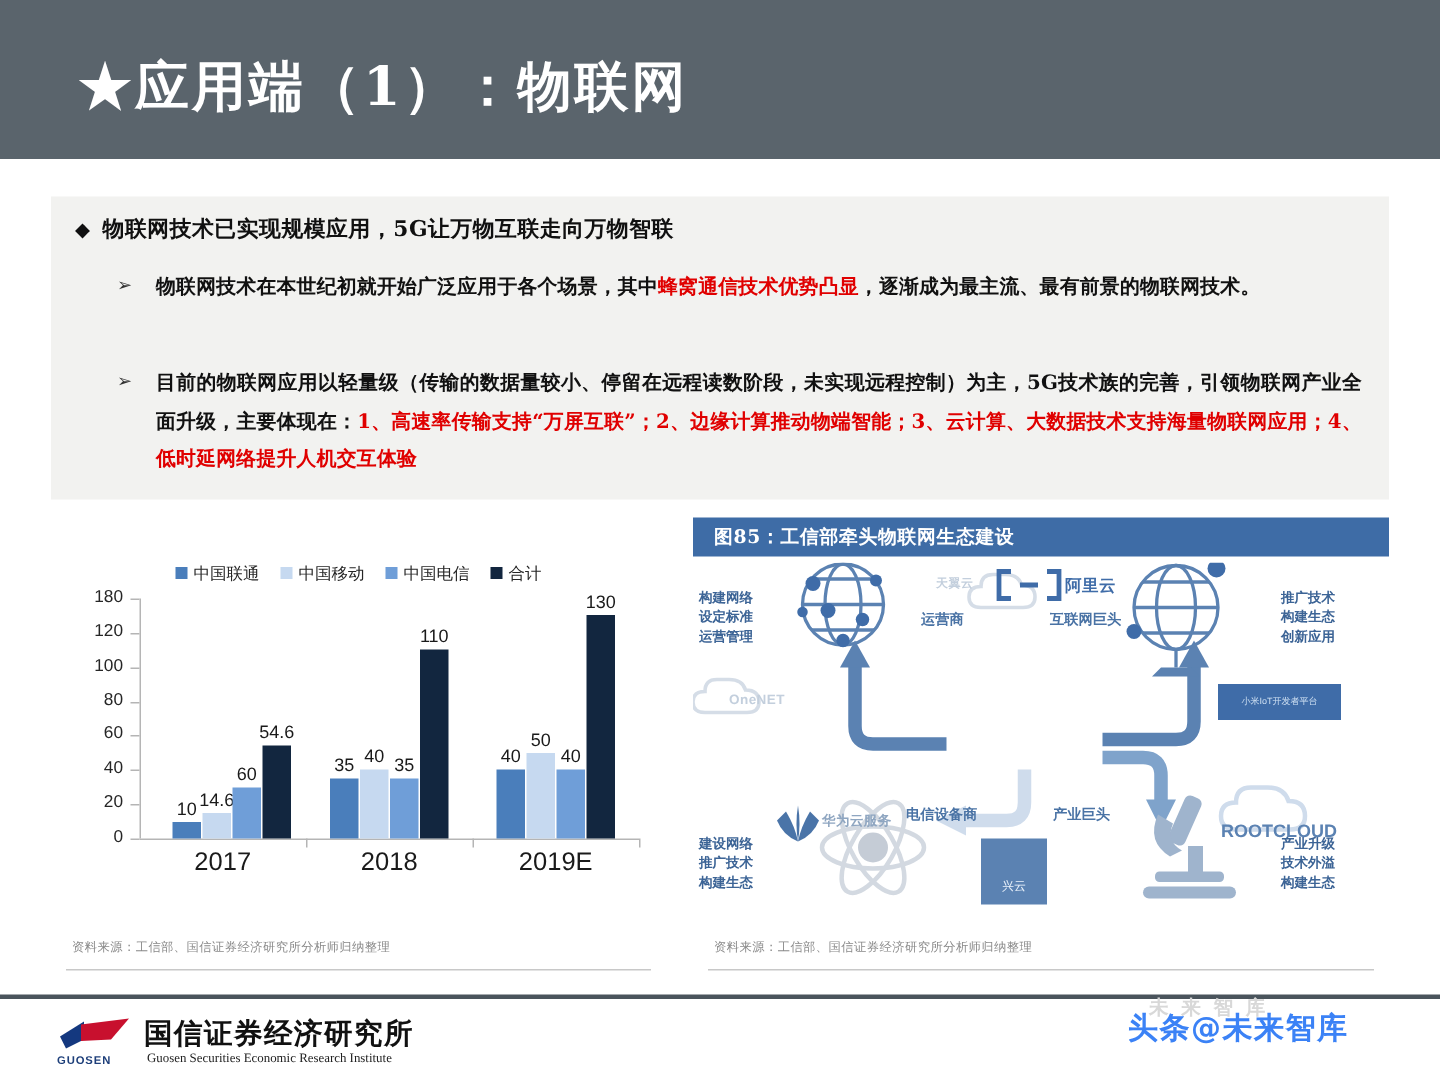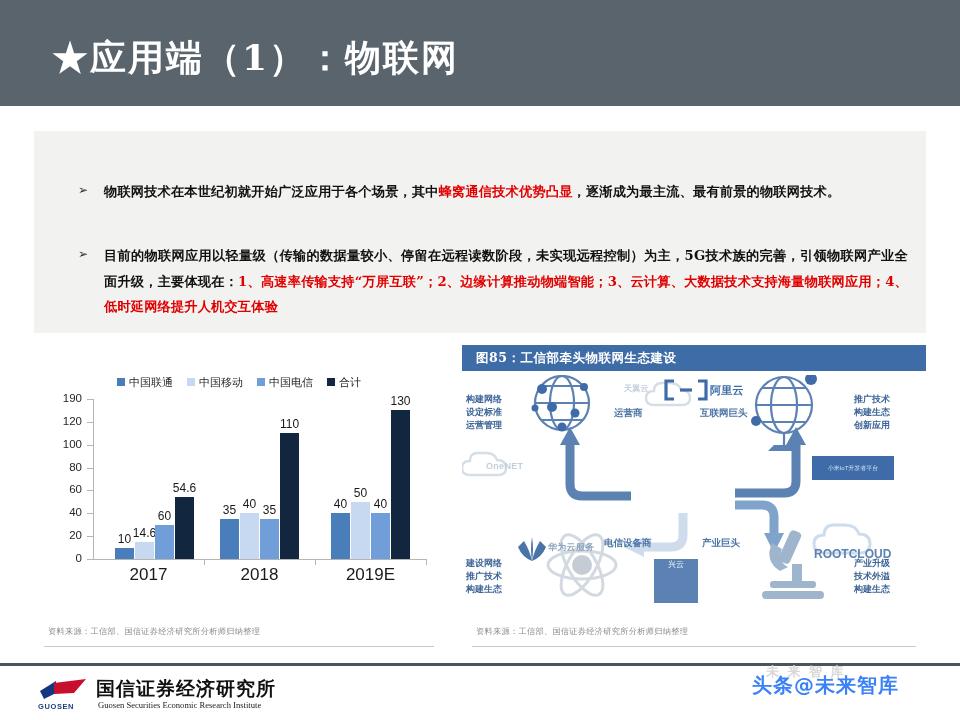--- a/index.html
+++ b/index.html
@@ -152,20 +152,23 @@
 </style>
 </head>
 <body>
 
 <div id="header">
   <div id="slide-title">★应用端（1）：物联网</div>
 </div>
 
 <div id="textbox">
 
+  <div class="lvl1">
+    <span class="dia">◆</span><span>物联网技术已实现规模应用，5G让万物互联走向万物智联</span>
+  </div>
 
   <div class="lvl2" id="p1">
     <span class="arrow">➢</span><span>物联网技术在本世纪初就开始广泛应用于各个场景，其中</span><span class="red">蜂窝通信技术优势凸显</span><span>，逐渐成为最主流、最有前景的物联网技术。</span>
   </div>
 
   <div class="lvl2" id="p2">
     <span class="arrow">➢</span><span>目前的物联网应用以轻量级（传输的数据量较小、停留在远程读数阶段，未实现远程控制）为主，5G技术族的完善，引领物联网产业全面升级，主要体现在：</span><span class="red">1、高速率传输支持“万屏互联”；2、边缘计算推动物端智能；3、云计算、大数据技术支持海量物联网应用；4、低时延网络提升人机交互体验</span>
   </div>
 </div>
 
@@ -184,21 +187,21 @@
       <div class="ylab" style="top: 138.286px;">40</div>
       <div class="ytick" style="top: 115.429px;"></div>
       <div class="ylab" style="top: 115.429px;">60</div>
       <div class="ytick" style="top: 92.5714px;"></div>
       <div class="ylab" style="top: 92.5714px;">80</div>
       <div class="ytick" style="top: 69.7143px;"></div>
       <div class="ylab" style="top: 69.7143px;">100</div>
       <div class="ytick" style="top: 46.8571px;"></div>
       <div class="ylab" style="top: 46.8571px;">120</div>
       <div class="ytick" style="top: 24px;"></div>
-      <div class="ylab" style="top: 24px;">190</div>
+      <div class="ylab" style="top: 24px;">180</div>
       <div class="bar" style="left: 81px; top: 172.571px; width: 19px; height: 11.4286px; background: rgb(74, 126, 187); position: absolute;"></div>
       <div class="blab" style="left: 67.5px; top: 156.571px;">10</div>
       <div class="bar" style="left: 101px; top: 167.314px; width: 19px; height: 16.6857px; background: rgb(198, 217, 240); position: absolute;"></div>
       <div class="blab" style="left: 87.5px; top: 151.314px;">14.6</div>
       <div class="bar" style="left: 121px; top: 149.714px; width: 19px; height: 34.2857px; background: rgb(111, 158, 216); position: absolute;"></div>
       <div class="blab" style="left: 107.5px; top: 133.714px;">60</div>
       <div class="bar" style="left: 141px; top: 121.6px; width: 19px; height: 62.4px; background: rgb(18, 38, 63); position: absolute;"></div>
       <div class="blab" style="left: 127.5px; top: 105.6px;">54.6</div>
       <div class="xlab" style="left: 59.5px;">2017</div>
       <div class="xsep" style="left: 170px;"></div>
@@ -331,21 +334,21 @@
     <div class="dg-role" style="left:238px;top:32px;">互联网巨头</div>
     <div class="dg-role" style="left:142px;top:162px;">电信设备商</div>
     <div class="dg-role" style="left:240px;top:162px;">产业巨头</div>
 
     <div class="dg-logo" style="left:162px;top:8px;color:#c3cfdd;">天翼云</div>
     <div class="dg-logo" style="left:24px;top:86px;color:#c3cfdd;font-size:9px;">OneNET</div>
     <div class="dg-logo" style="left:248px;top:8px;color:#3f6ca8;font-size:11px;">阿里云</div>
     <div class="mi-box">小米IoT开发者平台</div>
     <div class="dg-logo" style="left:86px;top:166px;color:#8fa6c1;font-size:9px;">华为云服务</div>
     <div class="xy-box">
-      <div style="font-size:8px;">兴云</div>
+      <div style="padding-top:26px;font-size:8px;">兴云</div>
     </div>
     <div class="dg-logo" style="left:352px;top:172px;color:#5b82b2;font-size:12px;letter-spacing:0px;">ROOTCLOUD</div>
   </div>
 
   <div class="panel-rule"></div>
   <div class="panel-src">资料来源：工信部、国信证券经济研究所分析师归纳整理</div>
 </div>
 
 <div id="footer-rule"></div>
 <div id="logo-wrap">

